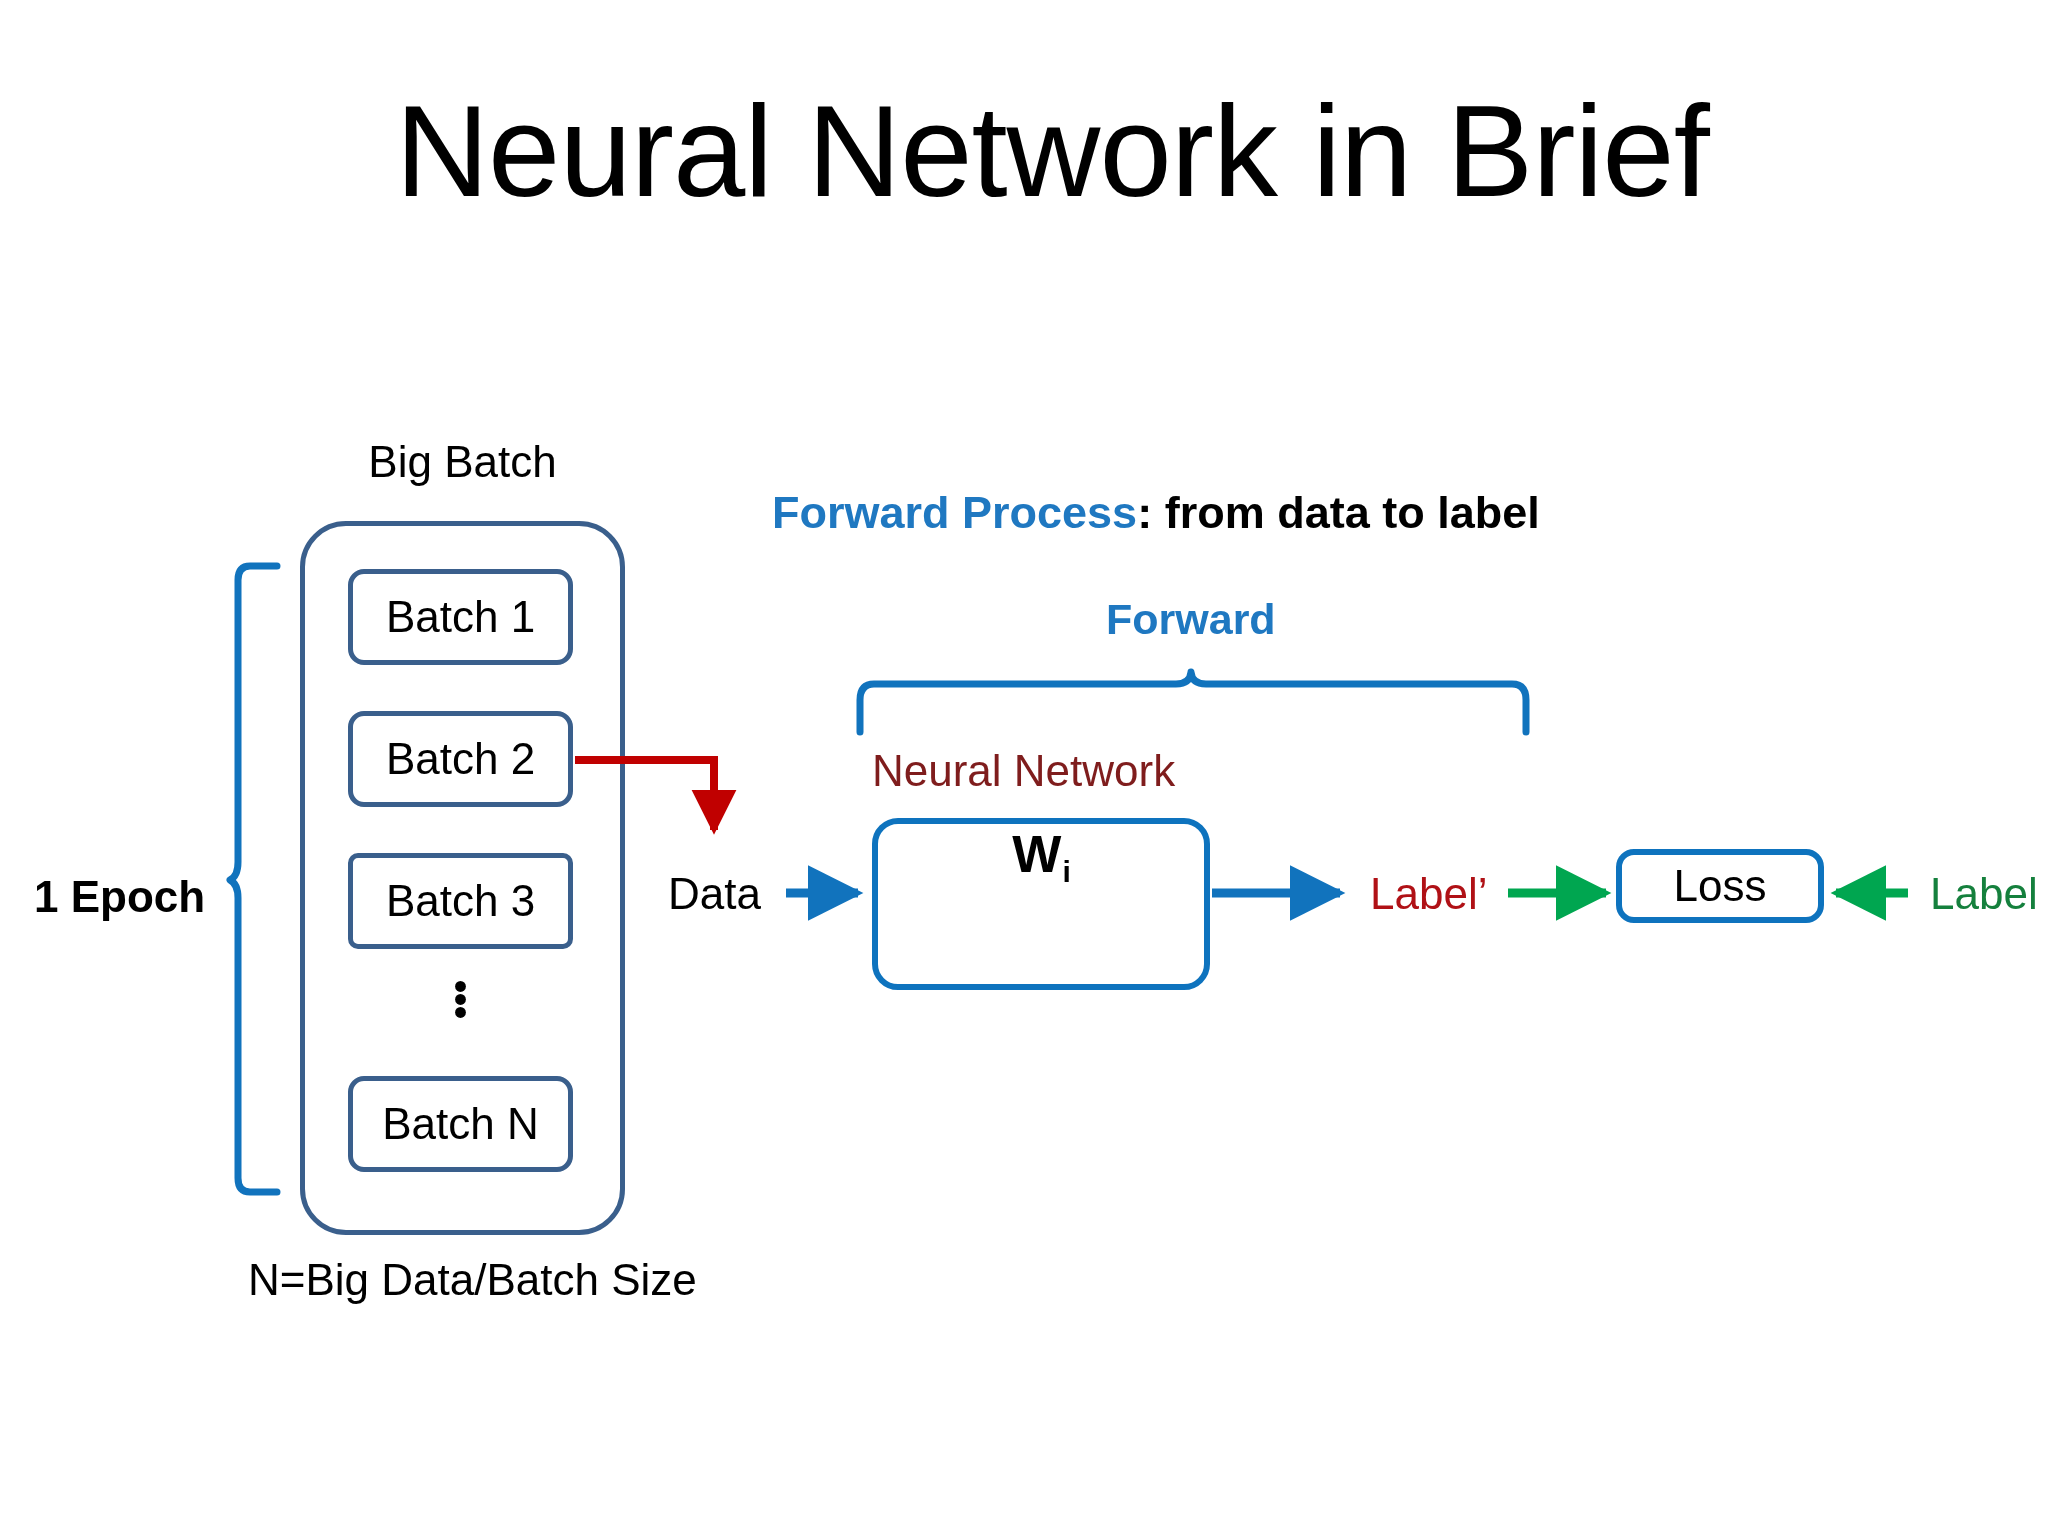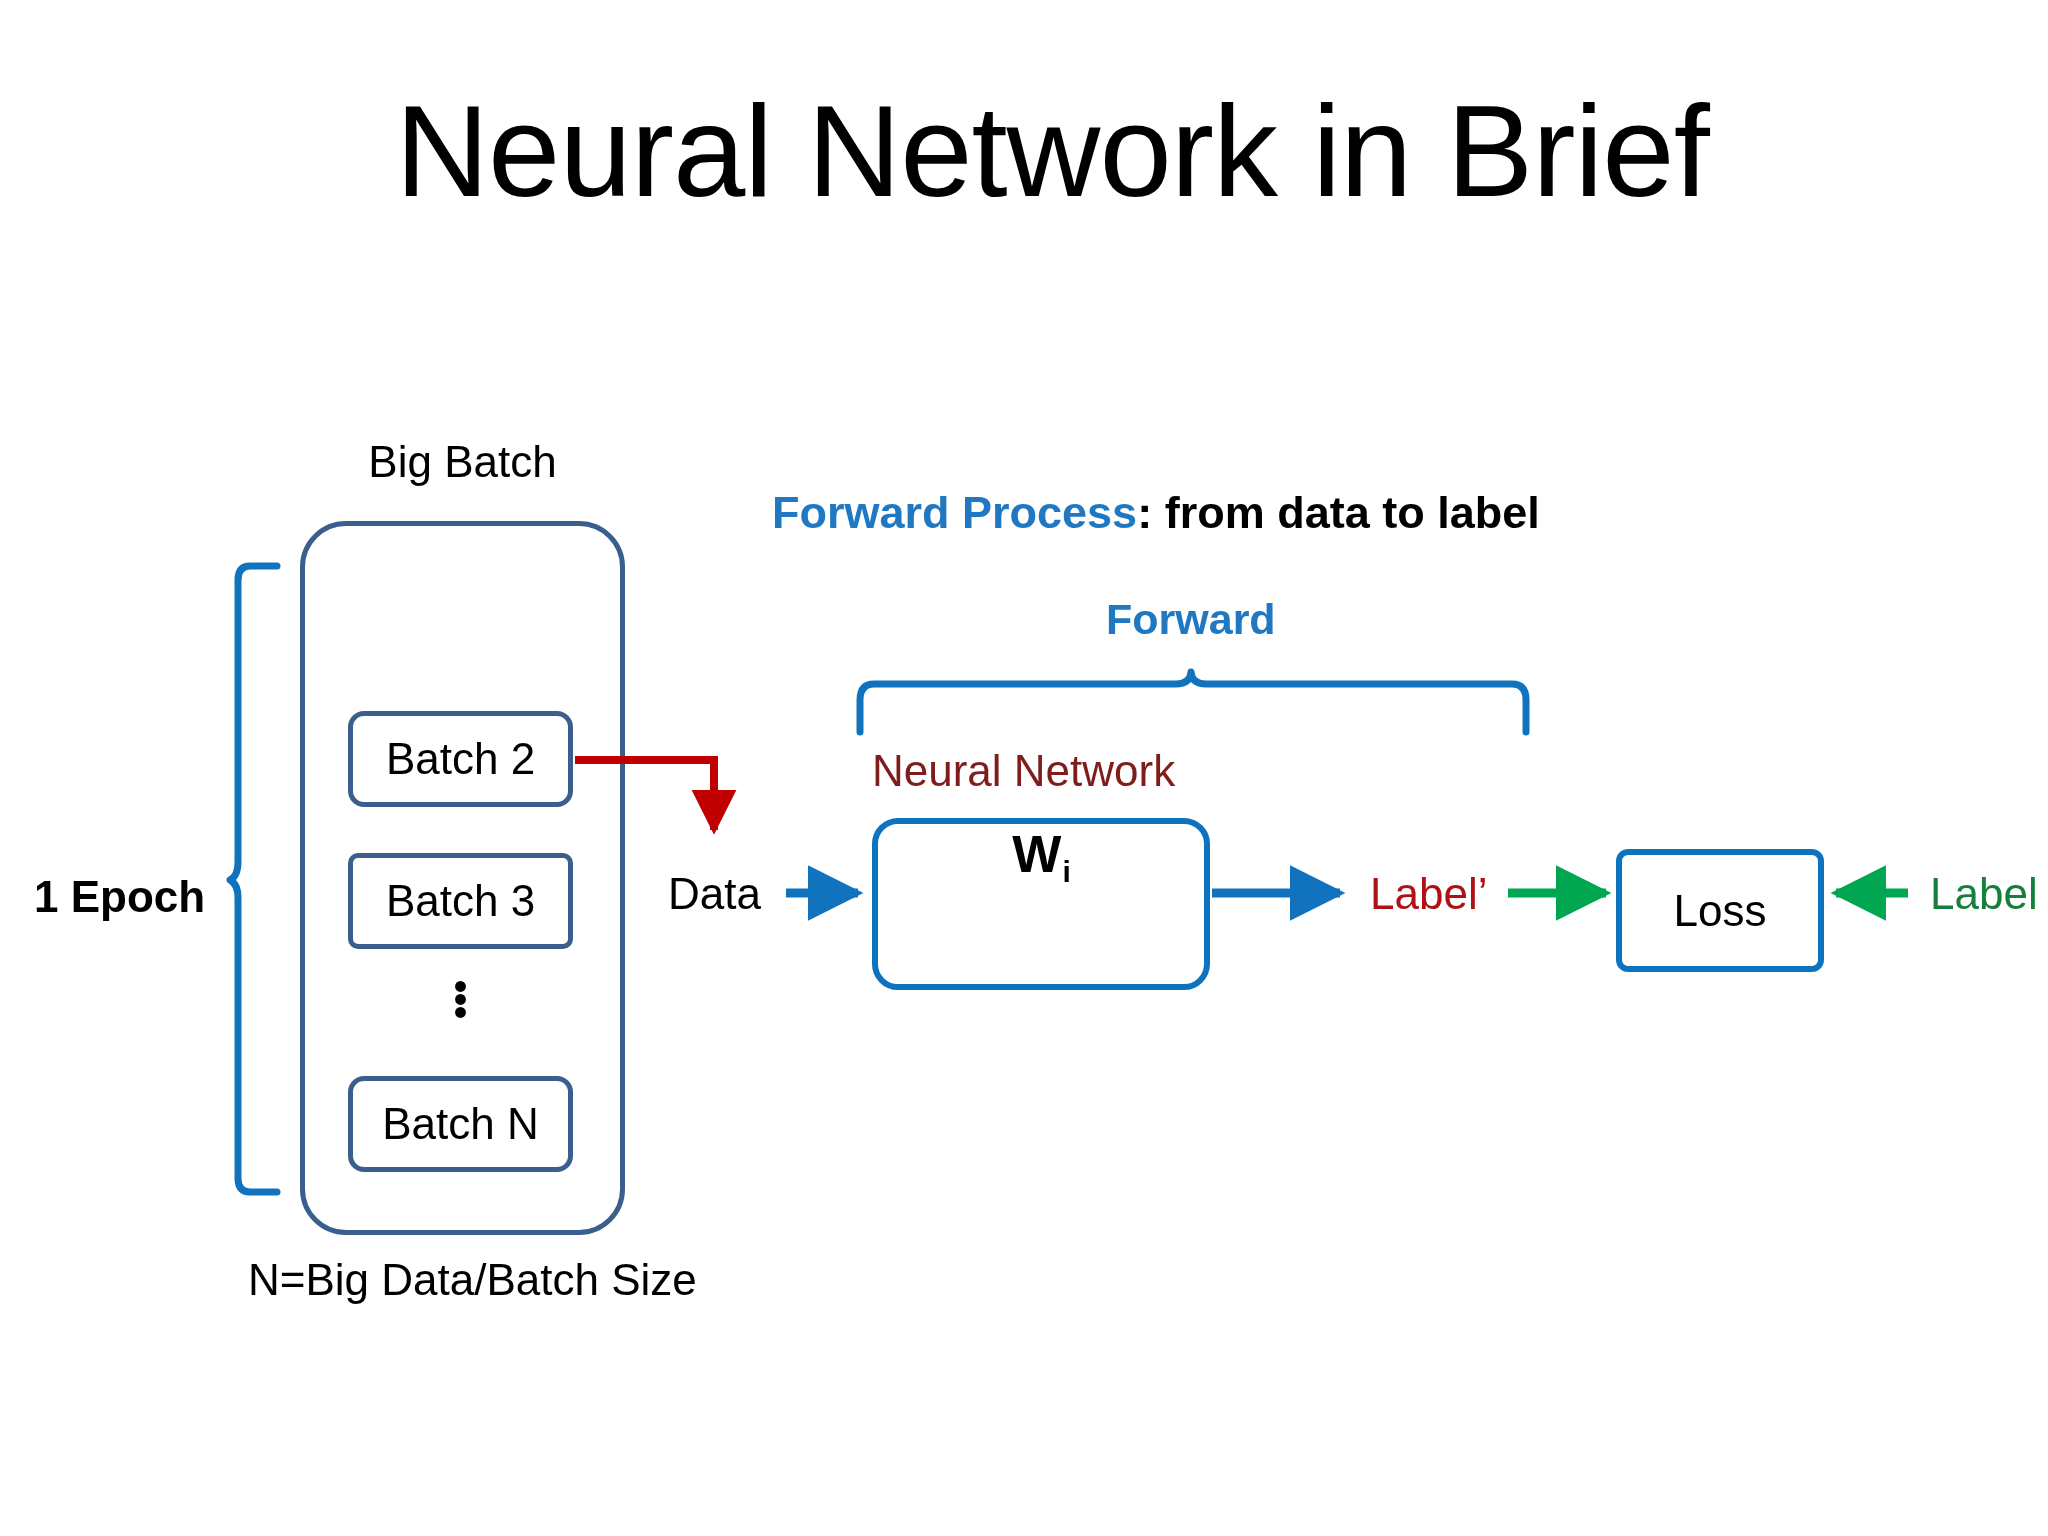--- a/index.html
+++ b/index.html
@@ -53,40 +53,41 @@
     position:absolute;left:872px;top:818px;width:338px;height:172px;
     border:6px solid #0E73BE;border-radius:26px;background:#fff;box-sizing:border-box;
     display:flex;justify-content:center;
   }
   #wbox .wtext{font-size:52px;font-weight:bold;color:#000;}
   #wbox .wtext sub{font-size:30px;font-weight:bold;vertical-align:baseline;
                    position:relative;top:10px;left:1px;}
 
   
   #lossbox{
-    position:absolute;left:1616px;top:849px;width:208px;height:123px;
-    border:6px solid #0E73BE;border-radius:12px;background:#fff;box-sizing:border-box;
+    position:absolute;left:1616px;top:849px;width:208px;height:74px;
+    border:6px solid #0E73BE;border-radius:18px;background:#fff;box-sizing:border-box;
     display:flex;align-items:center;justify-content:center;
     font-size:44px;color:#000;
   }
 
   svg.overlay{position:absolute;left:0;top:0;width:2048px;height:1536px;
               pointer-events:none;overflow:visible;}
 </style>
 </head>
 <body>
 
 <div id="stage">
 
   <div id="title">Neural Network in Brief</div>
 
   <div class="lbl" id="big-data-label">Big Batch</div>
 
   <div id="bigdata-box"></div>
 
+  <div class="batch" id="batch-1">Batch 1</div>
   <div class="batch" id="batch-2">Batch 2</div>
   <div class="batch" id="batch-3">Batch 3</div>
   <div class="batch" id="batch-n">Batch N</div>
 
   <div id="vdots">
     <span>•</span>
       <span>•</span>
       <span>•</span>
   </div>
 

